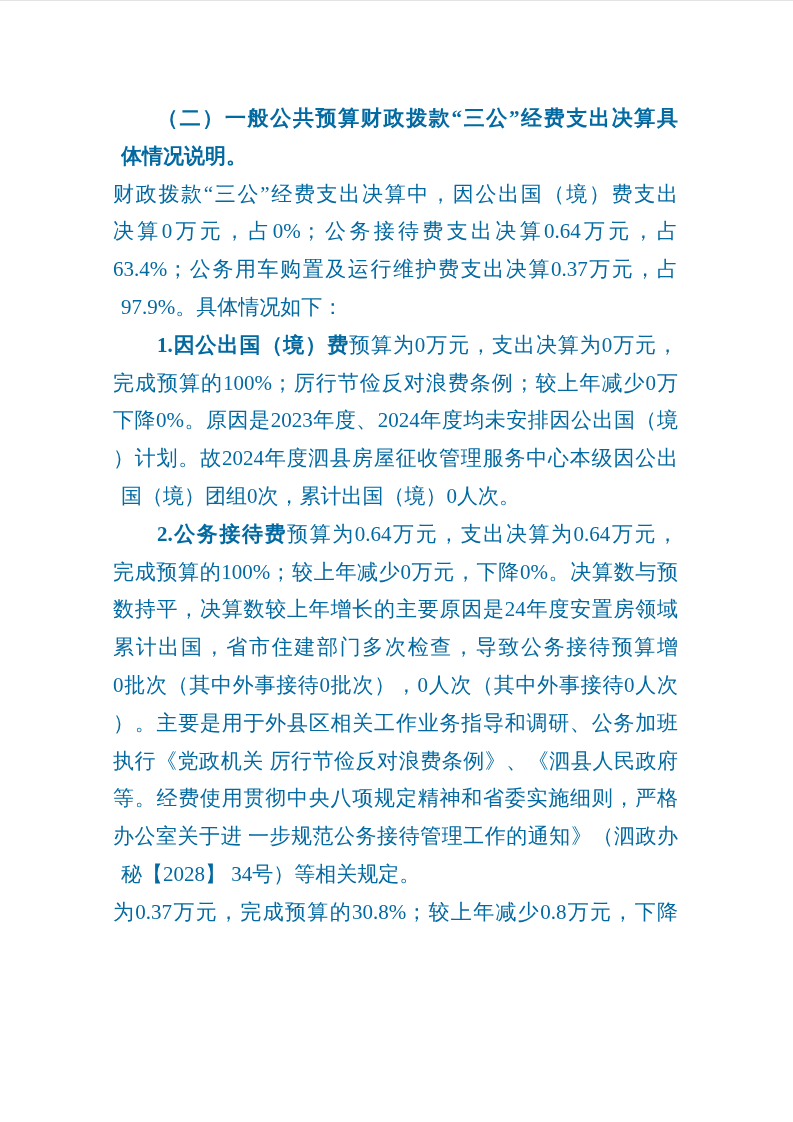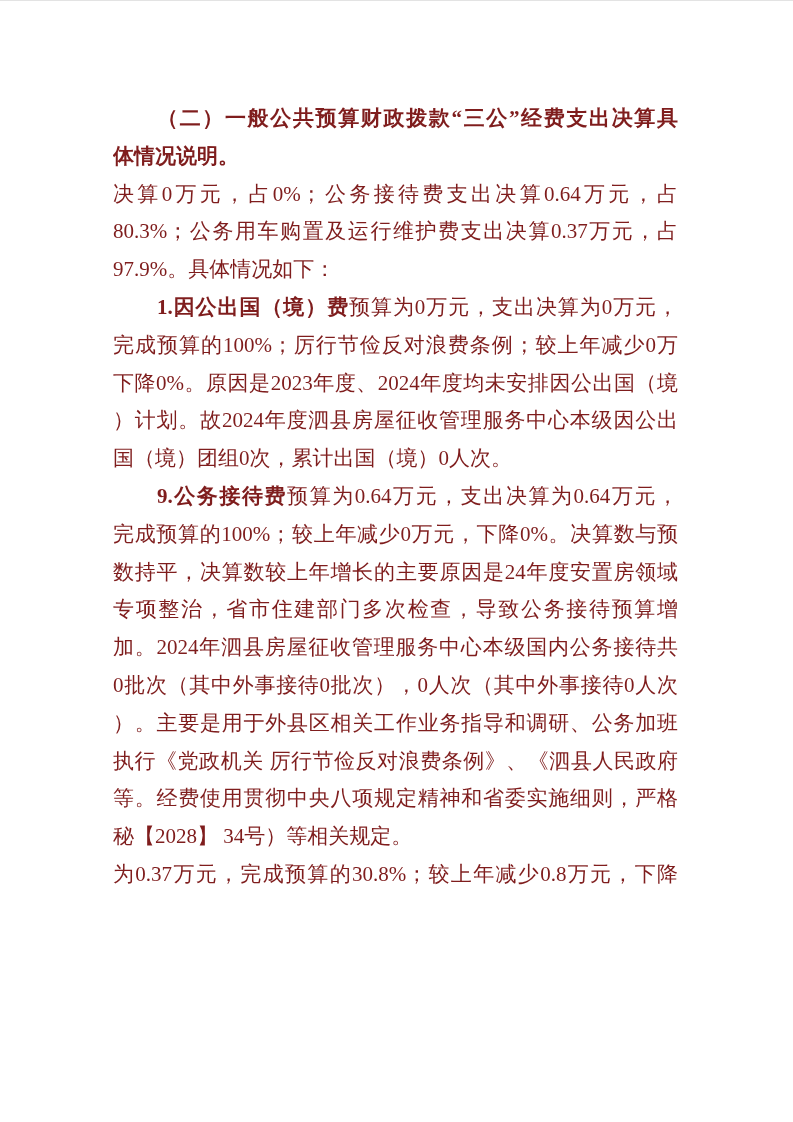--- a/index.html
+++ b/index.html
@@ -7,21 +7,21 @@
     padding: 0;
     background: #ffffff;
   }
   .page {
     position: relative;
     width: 793px;
     height: 1122px;
     background: #ffffff;
     overflow: hidden;
     font-family: "Liberation Serif", serif;
-    color: #7f1d1d;
+    color: #0369a1;
   }
   .top-hairline {
     position: absolute;
     top: 0; left: 0; right: 0;
     height: 1px;
     background: #e3e3e3;
   }
   .text-block {
     position: absolute;
     left: 113px;
@@ -33,52 +33,54 @@
   .line {
     height: 37.8px;
     overflow: hidden;
     text-align: justify;
     text-align-last: justify;
     text-justify: inter-character;
     white-space: normal;
   }
   .line.end {
     text-align-last: left;
+    margin-left: 8px;
   }
   .line.indent {
     text-indent: 44px;
   }
   .run {
     font-weight: normal;
   }
   .run.b {
     font-weight: 700;
   }
 </style>
 </head>
 <body>
 
 <div class="page">
   <div class="top-hairline"></div>
   <div class="text-block" id="text-block">
       <div class="line indent"><span class="run b">（二）一般公共预算财政拨款“三公”经费支出决算具</span></div>
       <div class="line end"><span class="run b">体情况说明。</span></div>
+      <div class="line"><span class="run">财政拨款“三公”经费支出决算中，因公出国（境）费支出</span></div>
       <div class="line"><span class="run">决算0万元，占0%；公务接待费支出决算0.64万元，占</span></div>
-      <div class="line"><span class="run">80.3%；公务用车购置及运行维护费支出决算0.37万元，占</span></div>
+      <div class="line"><span class="run">63.4%；公务用车购置及运行维护费支出决算0.37万元，占</span></div>
       <div class="line end"><span class="run">97.9%。具体情况如下：</span></div>
       <div class="line indent"><span class="run b">1.因公出国（境）费</span><span class="run">预算为0万元，支出决算为0万元，</span></div>
       <div class="line"><span class="run">完成预算的100%；厉行节俭反对浪费条例；较上年减少0万元，</span></div>
       <div class="line"><span class="run">下降0%。原因是2023年度、2024年度均未安排因公出国（境</span></div>
       <div class="line"><span class="run">）计划。故2024年度泗县房屋征收管理服务中心本级因公出</span></div>
       <div class="line end"><span class="run">国（境）团组0次，累计出国（境）0人次。</span></div>
-      <div class="line indent"><span class="run b">9.公务接待费</span><span class="run">预算为0.64万元，支出决算为0.64万元，</span></div>
+      <div class="line indent"><span class="run b">2.公务接待费</span><span class="run">预算为0.64万元，支出决算为0.64万元，</span></div>
       <div class="line"><span class="run">完成预算的100%；较上年减少0万元，下降0%。决算数与预算</span></div>
       <div class="line"><span class="run">数持平，决算数较上年增长的主要原因是24年度安置房领域</span></div>
-      <div class="line"><span class="run">专项整治，省市住建部门多次检查，导致公务接待预算增</span></div>
-      <div class="line"><span class="run">加。2024年泗县房屋征收管理服务中心本级国内公务接待共</span></div>
+      <div class="line"><span class="run">累计出国，省市住建部门多次检查，导致公务接待预算增</span></div>
       <div class="line"><span class="run">0批次（其中外事接待0批次），0人次（其中外事接待0人次</span></div>
       <div class="line"><span class="run">）。主要是用于外县区相关工作业务指导和调研、公务加班</span></div>
       <div class="line"><span class="run">执行《党政机关 厉行节俭反对浪费条例》、《泗县人民政府</span></div>
       <div class="line"><span class="run">等。经费使用贯彻中央八项规定精神和省委实施细则，严格</span></div>
+      <div class="line"><span class="run">办公室关于进 一步规范公务接待管理工作的通知》（泗政办</span></div>
       <div class="line end"><span class="run">秘【2028】 34号）等相关规定。</span></div>
       <div class="line"><span class="run">为0.37万元，完成预算的30.8%；较上年减少0.8万元，下降</span></div>
     </div>
 </div>
 
 </body></html>

